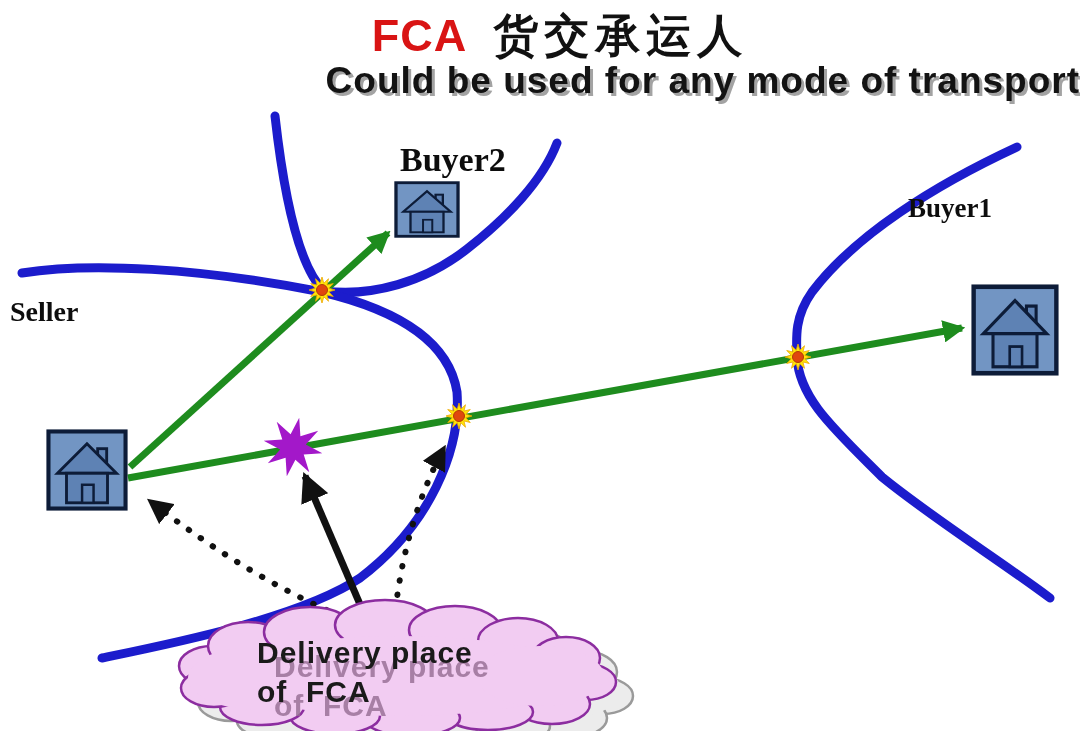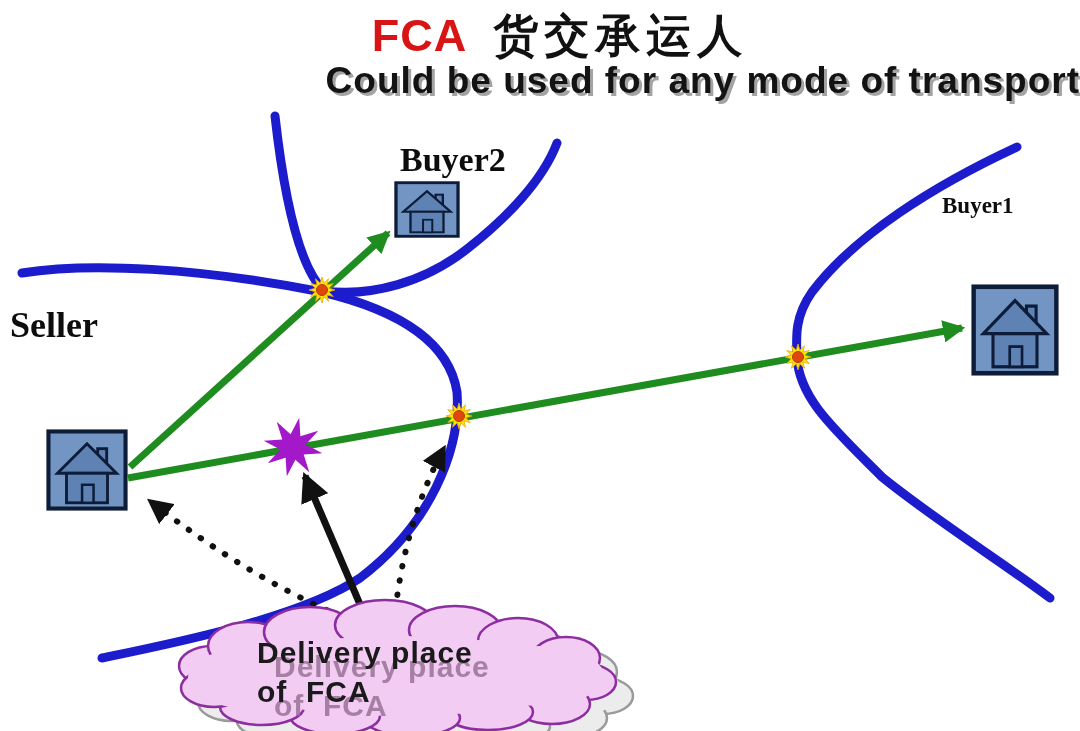--- a/index.html
+++ b/index.html
@@ -17,23 +17,23 @@
   .title-cn{color:#111111;font-family:"Liberation Serif","DejaVu Serif",serif;letter-spacing:6px;}
   .subtitle{
     left:0;right:0;top:60px;text-align:right;
     font-size:37px;font-weight:bold;color:#131313;
     text-shadow:3px 3px 0 #a3a3a3;letter-spacing:1px;
   }
   .node-label{
     font-family:"Liberation Serif","DejaVu Serif",serif;
     font-weight:bold;color:#0d0d0d;
   }
-  .label-seller{left:10px;top:304px;font-size:36px;}
+  .label-seller{left:10px;top:296px;font-size:28px;}
   .label-buyer2{left:400px;top:141px;font-size:34px;}
-  .label-buyer1{left:942px;top:193px;font-size:23px;}
+  .label-buyer1{left:908px;top:193px;font-size:27px;}
   .cloud-line{
     font-size:30px;font-weight:bold;white-space:pre;letter-spacing:1px;
   }
   .cloud-text-main{color:#1a1a1a;}
   .cloud-text-shadow{color:rgba(148,108,145,0.8);}
   .ct-l1-main{left:257px;top:636px;}
   .ct-l2-main{left:257px;top:675px;}
   .ct-l1-shadow{left:274px;top:650px;}
   .ct-l2-shadow{left:274px;top:689px;}
 </style>

